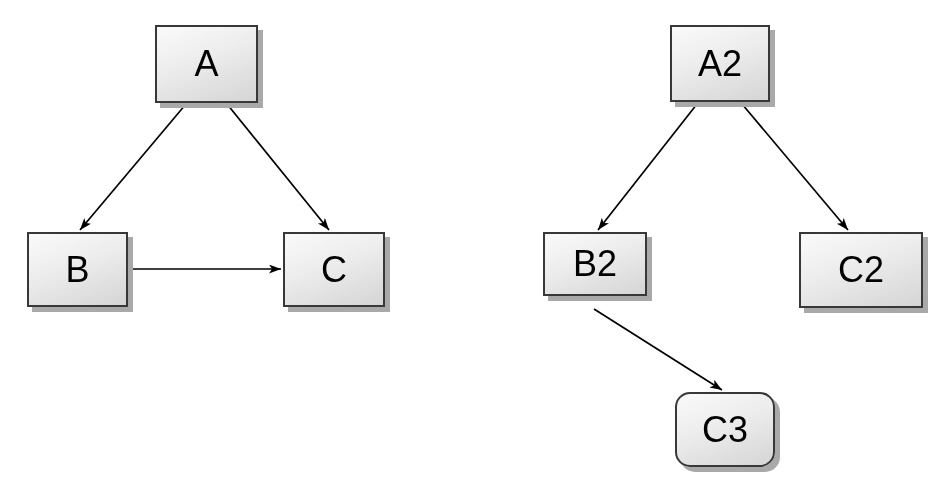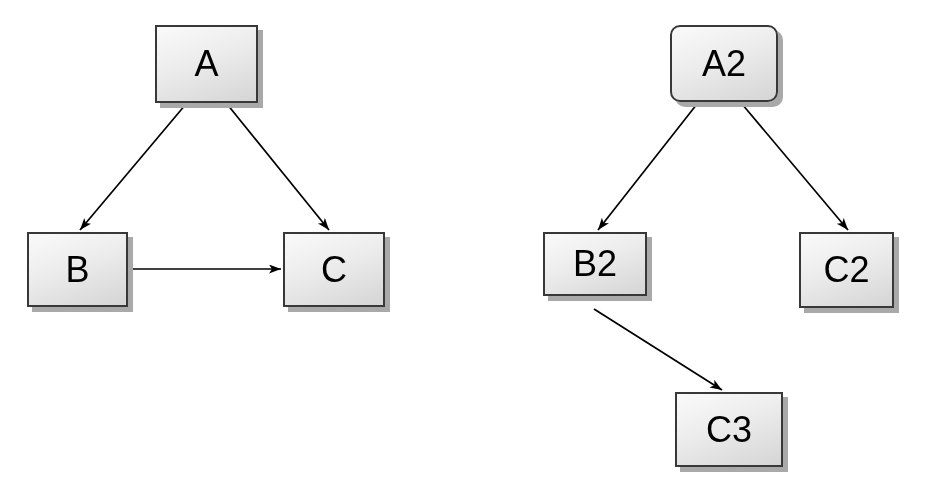--- a/index.html
+++ b/index.html
@@ -68,26 +68,26 @@
   <div id="node-layer">
       <div class="node" style="left: 155px; top: 25px; width: 103px; height: 78px;">
         <span>A</span>
       </div>
       <div class="node" style="left: 27px; top: 232px; width: 101px; height: 75px;">
         <span>B</span>
       </div>
       <div class="node" style="left: 283px; top: 232px; width: 102px; height: 75px;">
         <span>C</span>
       </div>
-      <div class="node" style="left: 670px; top: 25px; width: 108px; height: 77px; border-radius: 10px;">
+      <div class="node" style="left: 670px; top: 25px; width: 100px; height: 77px;">
         <span>A2</span>
       </div>
       <div class="node" style="left: 543px; top: 232px; width: 104px; height: 64px;">
         <span>B2</span>
       </div>
-      <div class="node" style="left: 799px; top: 232px; width: 95px; height: 76px;">
+      <div class="node" style="left: 799px; top: 232px; width: 124px; height: 76px;">
         <span>C2</span>
       </div>
-      <div class="node" style="left: 675px; top: 392px; width: 108px; height: 75px;">
+      <div class="node" style="left: 675px; top: 392px; width: 100px; height: 75px; border-radius: 15px;">
         <span>C3</span>
       </div>
     </div>
 </div>
 
 </body></html>

